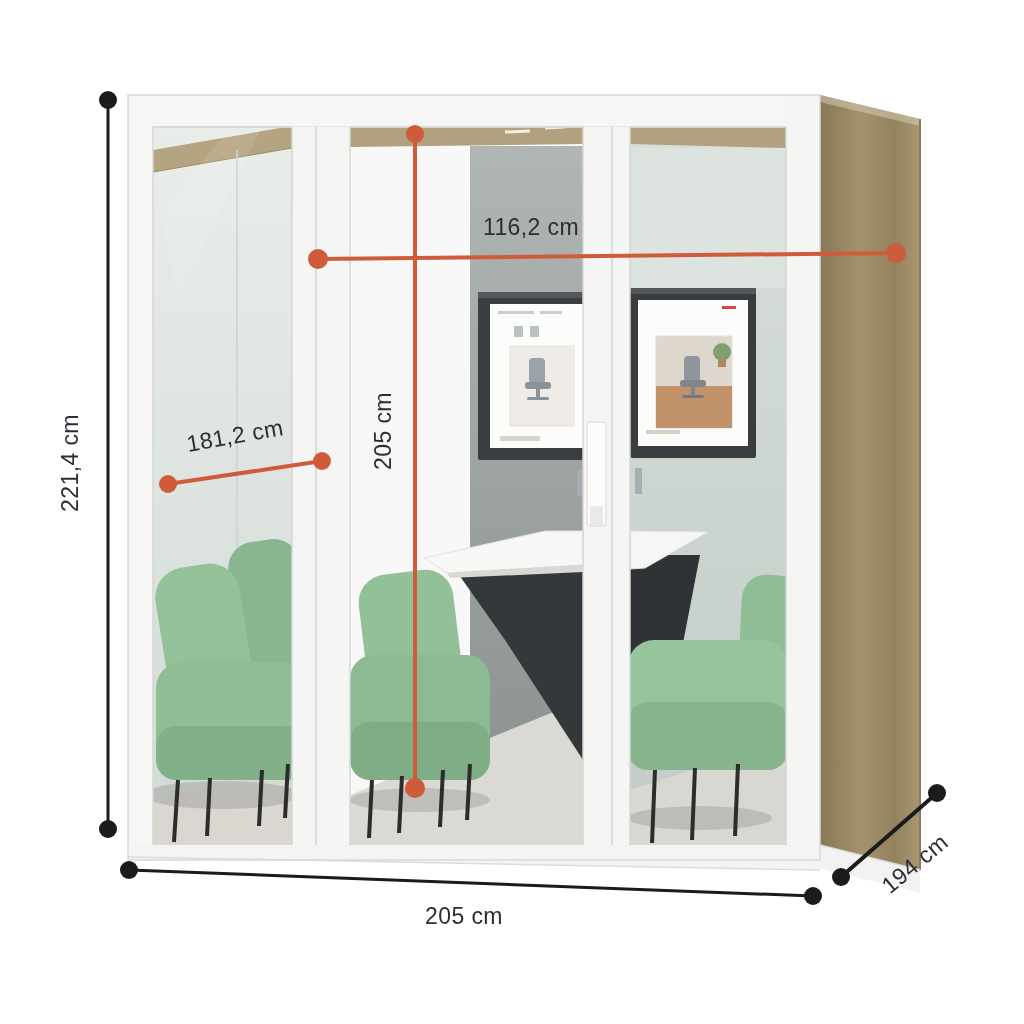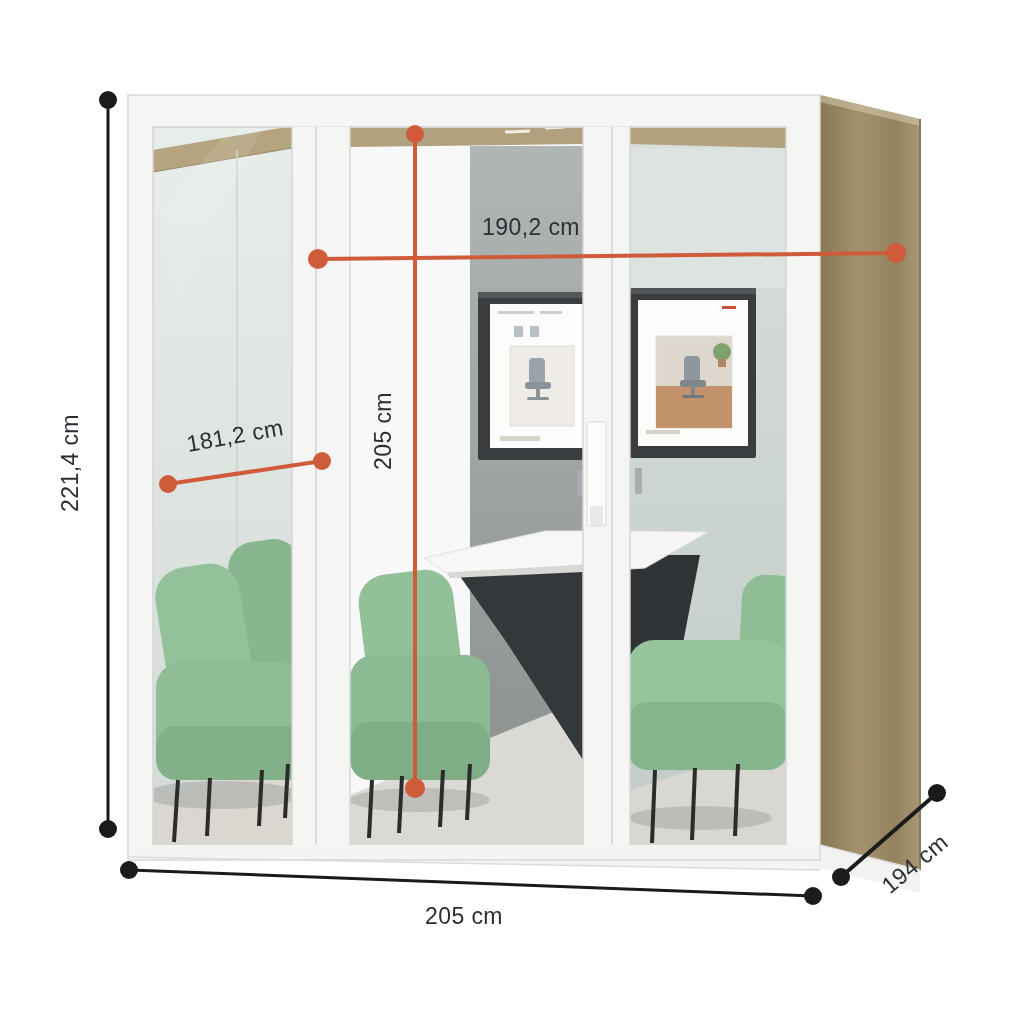--- a/index.html
+++ b/index.html
@@ -212,21 +212,21 @@
   </g>
   <g stroke="#1b1b1b" fill="#1b1b1b">
     <line x1="841" y1="877" x2="937" y2="793" stroke-width="4"></line>
     <circle cx="841" cy="877" r="9" stroke="none"></circle>
     <circle cx="937" cy="793" r="9" stroke="none"></circle>
   </g>
 </svg>
 
 <div class="dim-label" style="left:70px;top:463px;--r:-90deg">221,4 cm</div>
 
-<div class="dim-label" style="left:531px;top:227px">190,2 cm</div>
+<div class="dim-label" style="left:531px;top:227px">116,2 cm</div>
 
 <div class="dim-label" style="left:235px;top:436px;--r:-10deg">181,2 cm</div>
 
 <div class="dim-label" style="left:383px;top:431px;--r:-90deg">205 cm</div>
 
 <div class="dim-label" style="left:464px;top:916px">205 cm</div>
 
 <div class="dim-label" style="left:915px;top:864px;--r:-40deg">194 cm</div>
 
 </div>

